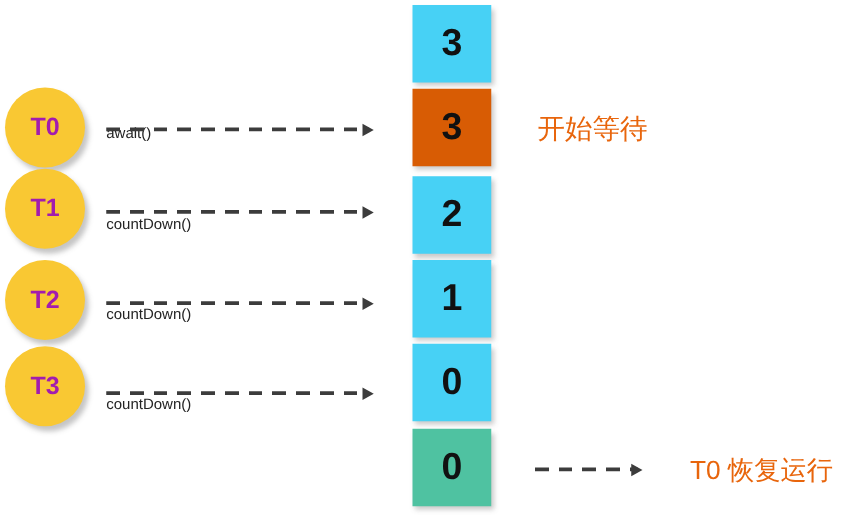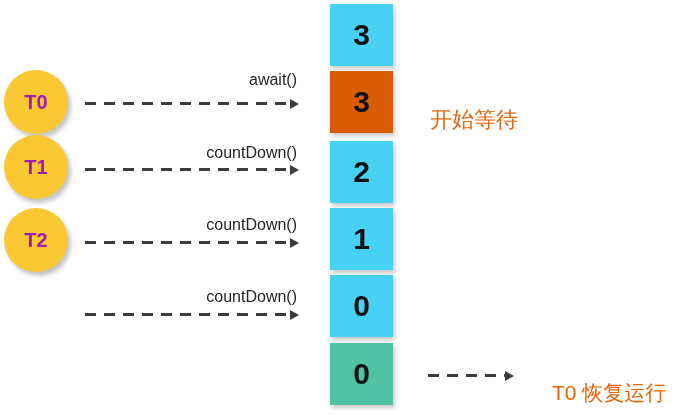--- a/index.html
+++ b/index.html
@@ -61,24 +61,25 @@
   .dash.a1 { left: 85px; width: 210px; top: 168px; }
   .dash.a2 { left: 85px; width: 210px; top: 241px; }
   .dash.a3 { left: 85px; width: 210px; top: 313px; }
   .dash.resume { left: 428px; width: 82px; top: 374px; }
 
   
   .mlabel {
     position: absolute;
     left: 85px;
     width: 212px;
-    text-align: right;
-    font-size: 16px;
+    text-align: left;
+    font-size: 12px;
     color: #242424;
     white-space: nowrap;
+    margin-top: 28px;
   }
   .mlabel.l0 { top: 71px; }
   .mlabel.l1 { top: 144px; }
   .mlabel.l2 { top: 216px; }
   .mlabel.l3 { top: 288px; }
 
   
   .box {
     position: absolute;
     left: 330px;
@@ -100,21 +101,20 @@
   .box.b2 { top: 141px; }
   .box.b3 { top: 208px; }
   .box.b4 { top: 275px; }
   .box.b5 { top: 343px; }
 
   
   .annotation {
     position: absolute;
     color: var(--annotation-text, #E8650C);
     white-space: nowrap;
-    margin-top: 17px;
   }
   .annotation.start-waiting {
     left: 430px;
     top: 88px;
     font-size: 22px;
   }
   .annotation.resume-text {
     left: 552px;
     top: 362px;
     font-size: 21px;
@@ -126,20 +126,23 @@
 <div id="stage">
 
   <div class="circle c0">
     <span>T0</span>
   </div>
   <div class="circle c1">
     <span>T1</span>
   </div>
   <div class="circle c2">
     <span>T2</span>
+  </div>
+  <div class="circle c3">
+    <span>T3</span>
   </div>
 
   <div class="mlabel l0">await()</div>
   <div class="mlabel l1">countDown()</div>
   <div class="mlabel l2">countDown()</div>
   <div class="mlabel l3">countDown()</div>
 
   <div class="dash a0"></div>
   <div class="dash a1"></div>
   <div class="dash a2"></div>

